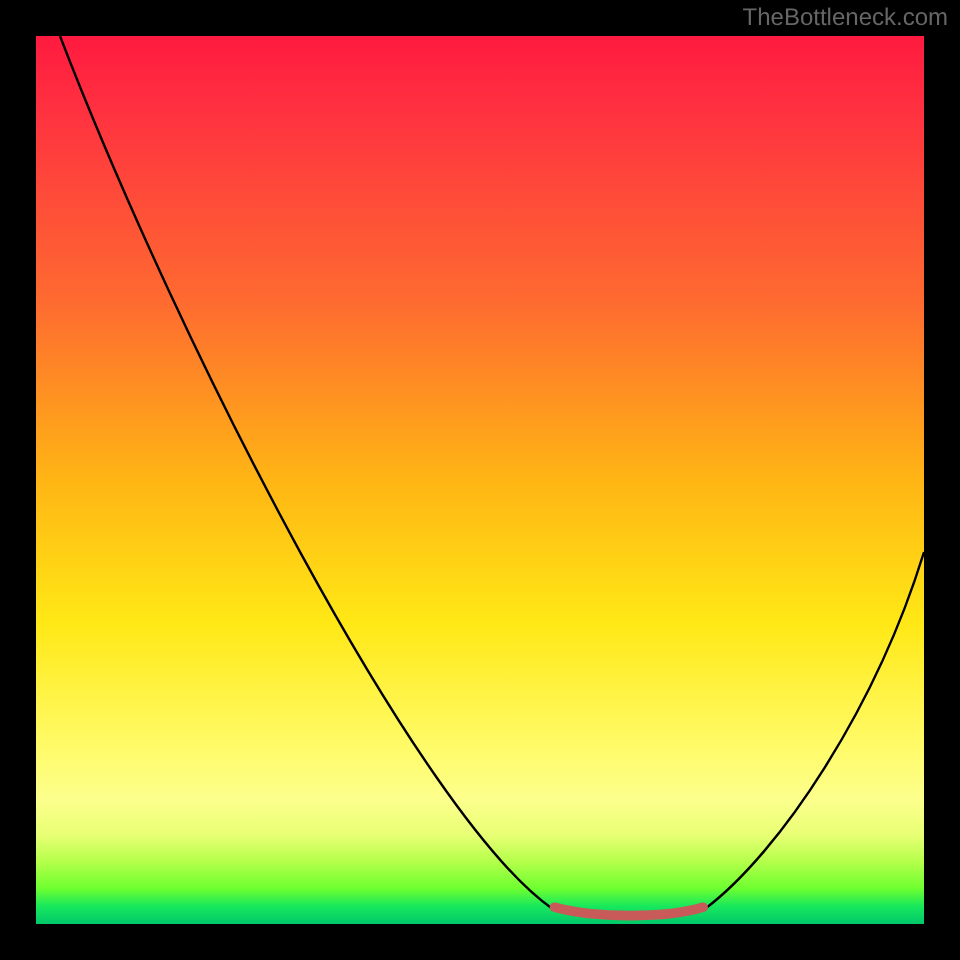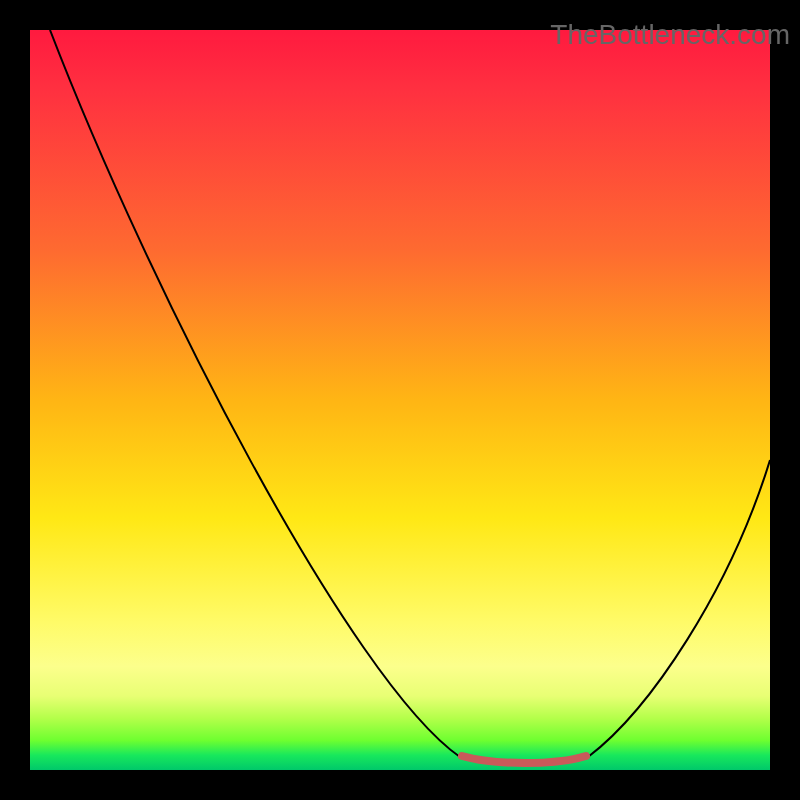--- a/index.html
+++ b/index.html
@@ -5,25 +5,25 @@
   * { margin: 0; padding: 0; box-sizing: border-box; }
   html, body { width: 800px; height: 800px; overflow: hidden; background: #000; }
   .frame {
     position: relative;
     width: 800px;
     height: 800px;
     background: #000;
   }
   .watermark {
     position: absolute;
-    top: 19px;
+    top: 4px;
     right: 10px;
     color: #666;
     font-family: Arial, Helvetica, sans-serif;
-    font-size: 28px;
+    font-size: 20px;
     z-index: 10;
   }
   .plot {
     position: absolute;
     left: 30px;
     top: 30px;
     width: 740px;
     height: 740px;
     overflow: hidden;
   }

